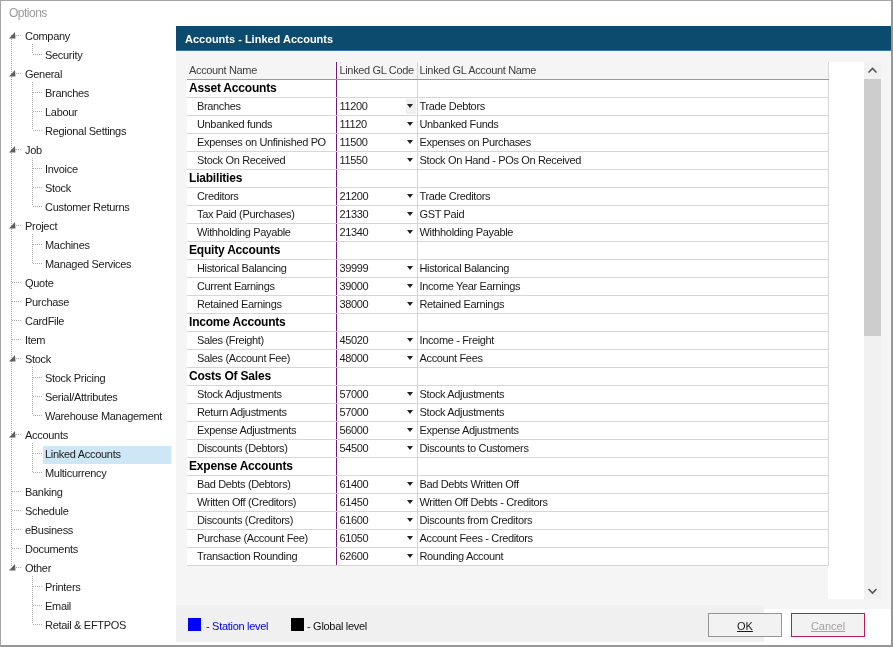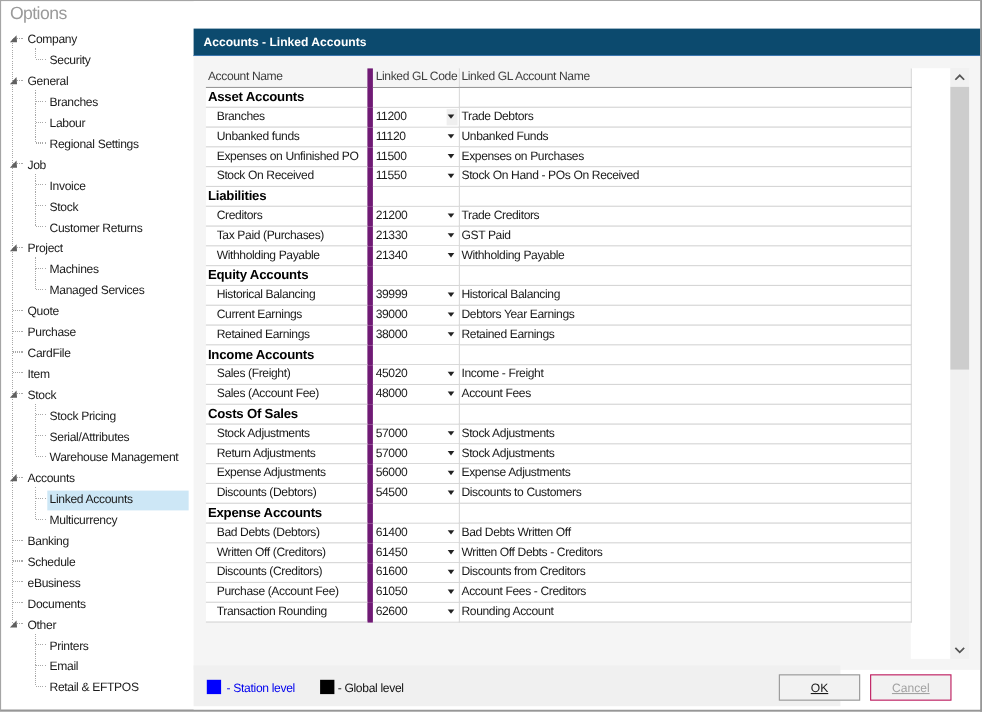--- a/index.html
+++ b/index.html
@@ -1,28 +1,28 @@
 <!DOCTYPE html>
 <html><head>
 <meta charset="utf-8">
 <style>
 html,body{margin:0;padding:0;}
 body{width:893px;height:647px;overflow:hidden;font-family:"Liberation Sans",sans-serif;}
 #win{position:absolute;left:0;top:0;width:893px;height:647px;background:#ffffff;box-sizing:border-box;border:1px solid #a5a5a5;border-right:2px solid #979797;border-bottom:2px solid #979797;overflow:hidden;}
-#title{position:absolute;left:8px;top:5px;font-size:16px;letter-spacing:-0.5px;line-height:14px;color:#9a9a9a;}
+#title{position:absolute;left:8px;top:5px;font-size:12px;letter-spacing:-0.5px;line-height:14px;color:#9a9a9a;}
 #pane{position:absolute;left:175px;top:0;width:716px;height:645px;background:#ffffff;}
 #bluebar{position:absolute;left:0;top:25px;width:716px;height:25px;background:#0c4a6e;border-bottom:1px solid #3c76ae;box-sizing:border-box;color:#ffffff;font-size:11px;font-weight:bold;line-height:27px;padding-left:9px;}
 #panebg{position:absolute;left:0;top:50px;width:716px;height:558px;background:#f5f5f5;}
 #gridwhite{position:absolute;left:652px;top:61px;width:36px;height:537px;background:#ffffff;}
 #gridclip{position:absolute;left:11px;top:61px;width:642px;height:537px;overflow:hidden;}
 #grid{border-collapse:collapse;table-layout:fixed;width:641px;font-size:11px;letter-spacing:-0.35px;color:#1a1a1a;}
 #grid td,#grid th{box-sizing:border-box;overflow:hidden;white-space:nowrap;padding:0;font-weight:normal;text-align:left;}
 #grid th{height:17px;background:#f5f5f5;color:#3f3f3f;border-bottom:1px solid #999999;line-height:16px;}
 #grid td{height:18px;background:#ffffff;border-bottom:1px solid #d6d6d6;line-height:17px;}
-#grid .c1{width:149px;border-right:5px solid #701a75;}
+#grid .c1{width:149px;border-right:1px solid #701a75;}
 #grid .c2{width:81px;border-right:1px solid #d6d6d6;position:relative;}
 #grid .c3{width:411px;border-right:1px solid #d6d6d6;}
 #grid th.c1{padding-left:2px;}
 #grid td.cat{font-weight:bold;font-size:12px;letter-spacing:-0.2px;padding-left:2px;color:#000000;}
 #grid td.acc{padding-left:10px;}
 #grid td.c2{padding-left:3px;}
 #grid th.c2{padding-left:3px;}
 #grid td.c3,#grid th.c3{padding-left:2px;}
 .dd{position:absolute;right:1px;top:1px;width:10px;height:15px;}
 .dd1{background:#efefef;}
@@ -205,21 +205,21 @@
               <td class="c2">39999<span class="dd">
                   <i></i>
                 </span></td>
               <td class="c3">Historical Balancing</td>
             </tr>
 <tr>
               <td class="c1 acc">Current Earnings</td>
               <td class="c2">39000<span class="dd">
                   <i></i>
                 </span></td>
-              <td class="c3">Debtors Year Earnings</td>
+              <td class="c3">Income Year Earnings</td>
             </tr>
 <tr>
               <td class="c1 acc">Retained Earnings</td>
               <td class="c2">38000<span class="dd">
                   <i></i>
                 </span></td>
               <td class="c3">Retained Earnings</td>
             </tr>
 <tr>
               <td class="c1 cat">Income Accounts</td>

